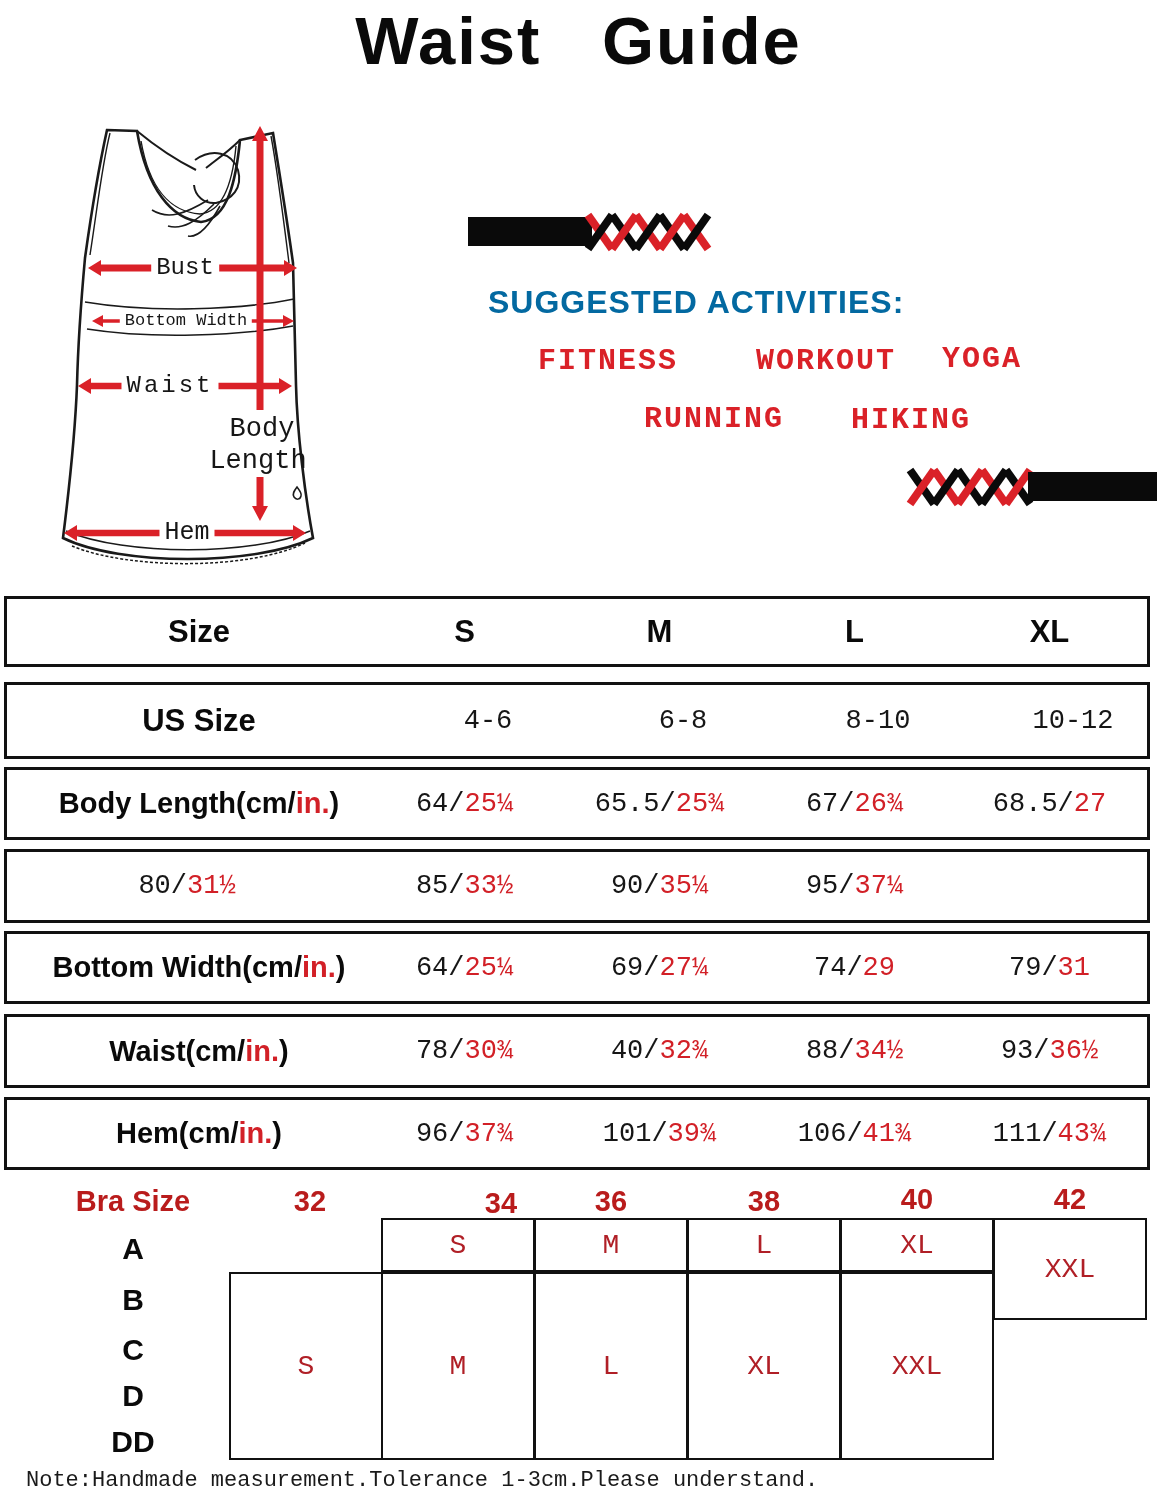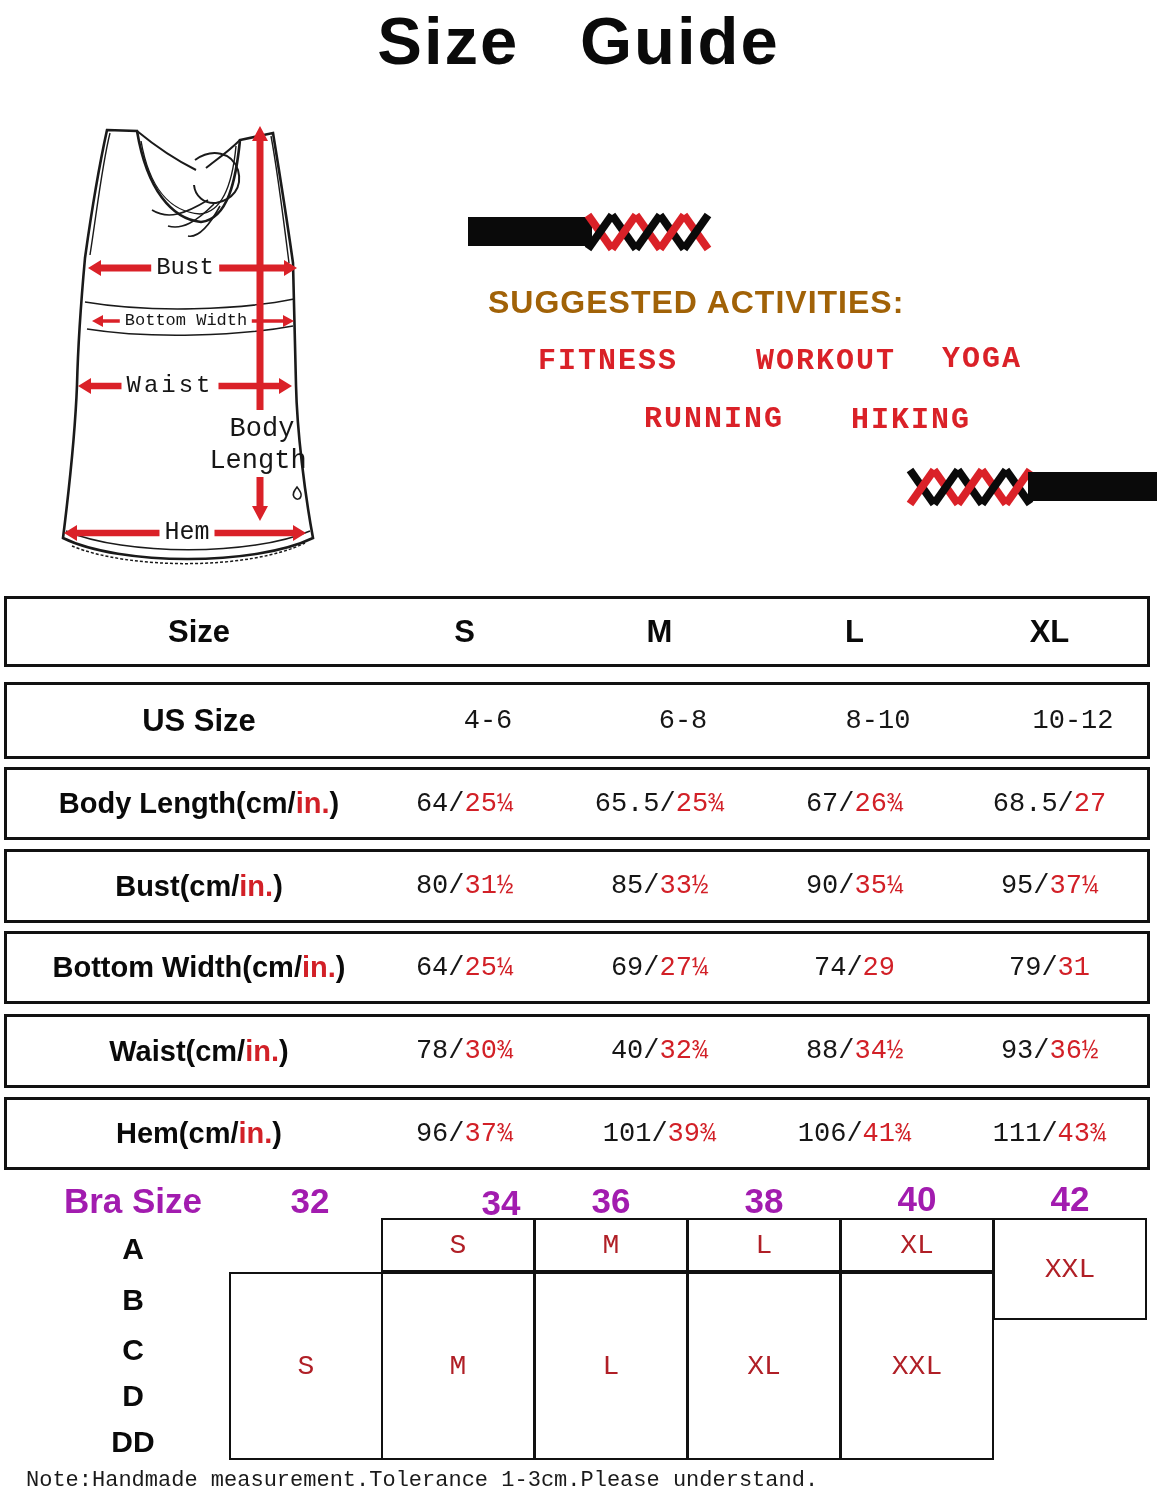--- a/index.html
+++ b/index.html
@@ -5,37 +5,37 @@
   html,body{margin:0;padding:0;background:#fff;}
   #page{position:relative;width:1157px;height:1500px;background:#fff;overflow:hidden;
         font-family:"Liberation Sans",sans-serif;color:#111;}
   .abs{position:absolute;}
   .ctr{transform:translate(-50%,-50%);white-space:nowrap;}
   svg{display:block;}
   
   #title{left:0;top:2px;width:100%;text-align:center;font-weight:bold;font-size:67px;
          letter-spacing:2px;word-spacing:40px;color:#0a0a0a;}
   
-  #act-heading{left:488px;top:284px;font-weight:bold;font-size:32px;letter-spacing:1px;color:#a16207;}
+  #act-heading{left:488px;top:284px;font-weight:bold;font-size:32px;letter-spacing:1px;color:#0369a1;}
   .act{font-family:"Liberation Mono",monospace;font-weight:bold;font-size:30px;
        color:#da2128;letter-spacing:2px;}
   
   .tanklabel{font-family:Liberation Mono, monospace;color:#161616;background:#fff;
              padding:0 5px;line-height:1.05;}
   .tanklabel.nobg{background:transparent;padding:0;}
   
   .trow{position:absolute;left:4px;width:1140px;border:3px solid #111;background:#fff;
         display:grid;grid-template-columns:360px 1fr 1fr 1fr 1fr;align-items:center;}
   .tlabel{text-align:center;font-weight:bold;font-size:29px;color:#0a0a0a;margin-left:24px;}
   .tlabel.big{font-size:31px;}
   .tval{text-align:center;font-family:"Liberation Mono",monospace;font-size:27px;color:#161616;}
   .tval.hdr{font-family:"Liberation Sans",sans-serif;font-weight:bold;font-size:31px;color:#0a0a0a;}
   .red{color:#d22027;}
   
-  .bra-head{font-weight:bold;font-size:35px;color:#a21caf;}
+  .bra-head{font-weight:bold;font-size:29px;color:#b91c1c;}
   .cup{font-weight:bold;font-size:30px;color:#0a0a0a;}
   .bra-box{position:absolute;border:2px solid #111;background:#fff;display:flex;
            align-items:center;justify-content:center;font-family:"Liberation Mono",monospace;
            font-size:28px;color:#b01f26;}
   
   #note{left:6px;top:1468px;font-family:"Liberation Mono",monospace;font-size:22px;color:#1a1a1a;margin-left:20px;}
   
   .ln{stroke:#1a1a1a;fill:none;}
   .rd{stroke:#da2128;fill:none;}
 </style>
@@ -120,21 +120,21 @@
       <line x1="958" y1="470" x2="982" y2="504" stroke="#0a0a0a" stroke-width="8"></line>
       <line x1="982" y1="470" x2="958" y2="504" stroke="#da2128" stroke-width="8"></line>
       <line x1="982" y1="470" x2="1006" y2="504" stroke="#da2128" stroke-width="8"></line>
       <line x1="1006" y1="470" x2="982" y2="504" stroke="#0a0a0a" stroke-width="8"></line>
       <line x1="1006" y1="470" x2="1030" y2="504" stroke="#0a0a0a" stroke-width="8"></line>
       <line x1="1030" y1="470" x2="1006" y2="504" stroke="#da2128" stroke-width="8"></line>
       <rect x="1028" y="472" width="129" height="29" fill="#0a0a0a"></rect>
     </g>
   </svg>
 
-  <div id="title" class="abs">Size  Guide</div>
+  <div id="title" class="abs">Waist  Guide</div>
 
   <span class="abs ctr tanklabel" style="left:185px;top:268px;font-size:24px;">Bust</span>
   <span class="abs ctr tanklabel" style="left:186px;top:321px;font-size:17px;">Bottom Width</span>
   <span class="abs ctr tanklabel" style="left:170px;top:386px;font-size:24px;letter-spacing:3px;">Waist</span>
   <span class="abs ctr tanklabel nobg" style="left:262px;top:429px;font-size:27px;">Body</span>
   <span class="abs ctr tanklabel nobg" style="left:258px;top:461px;font-size:27px;">Length</span>
   <span class="abs ctr tanklabel" style="left:187px;top:533px;font-size:25px;">Hem</span>
 
   <div id="act-heading" class="abs">SUGGESTED ACTIVITIES:</div>
   <span class="abs ctr act" style="left:608px;top:361px;">FITNESS</span>
@@ -161,21 +161,20 @@
 
   <div class="trow" style="top:767px;height:67px;">
     <div class="tlabel"><span>Body Length(cm/</span><span class="red">in.</span><span>)</span></div>
     <div class="tval"><span>64/</span><span class="red">25¼</span></div>
     <div class="tval"><span>65.5/</span><span class="red">25¾</span></div>
     <div class="tval"><span>67/</span><span class="red">26¾</span></div>
     <div class="tval"><span>68.5/</span><span class="red">27</span></div>
   </div>
 
   <div class="trow" style="top:849px;height:68px;">
-    <div class="tlabel"><span>Bust(cm/</span><span class="red">in.</span><span>)</span></div>
     <div class="tval"><span>80/</span><span class="red">31½</span></div>
     <div class="tval"><span>85/</span><span class="red">33½</span></div>
     <div class="tval"><span>90/</span><span class="red">35¼</span></div>
     <div class="tval"><span>95/</span><span class="red">37¼</span></div>
   </div>
 
   <div class="trow" style="top:931px;height:67px;">
     <div class="tlabel"><span>Bottom Width(cm/</span><span class="red">in.</span><span>)</span></div>
     <div class="tval"><span>64/</span><span class="red">25¼</span></div>
     <div class="tval"><span>69/</span><span class="red">27¼</span></div>

